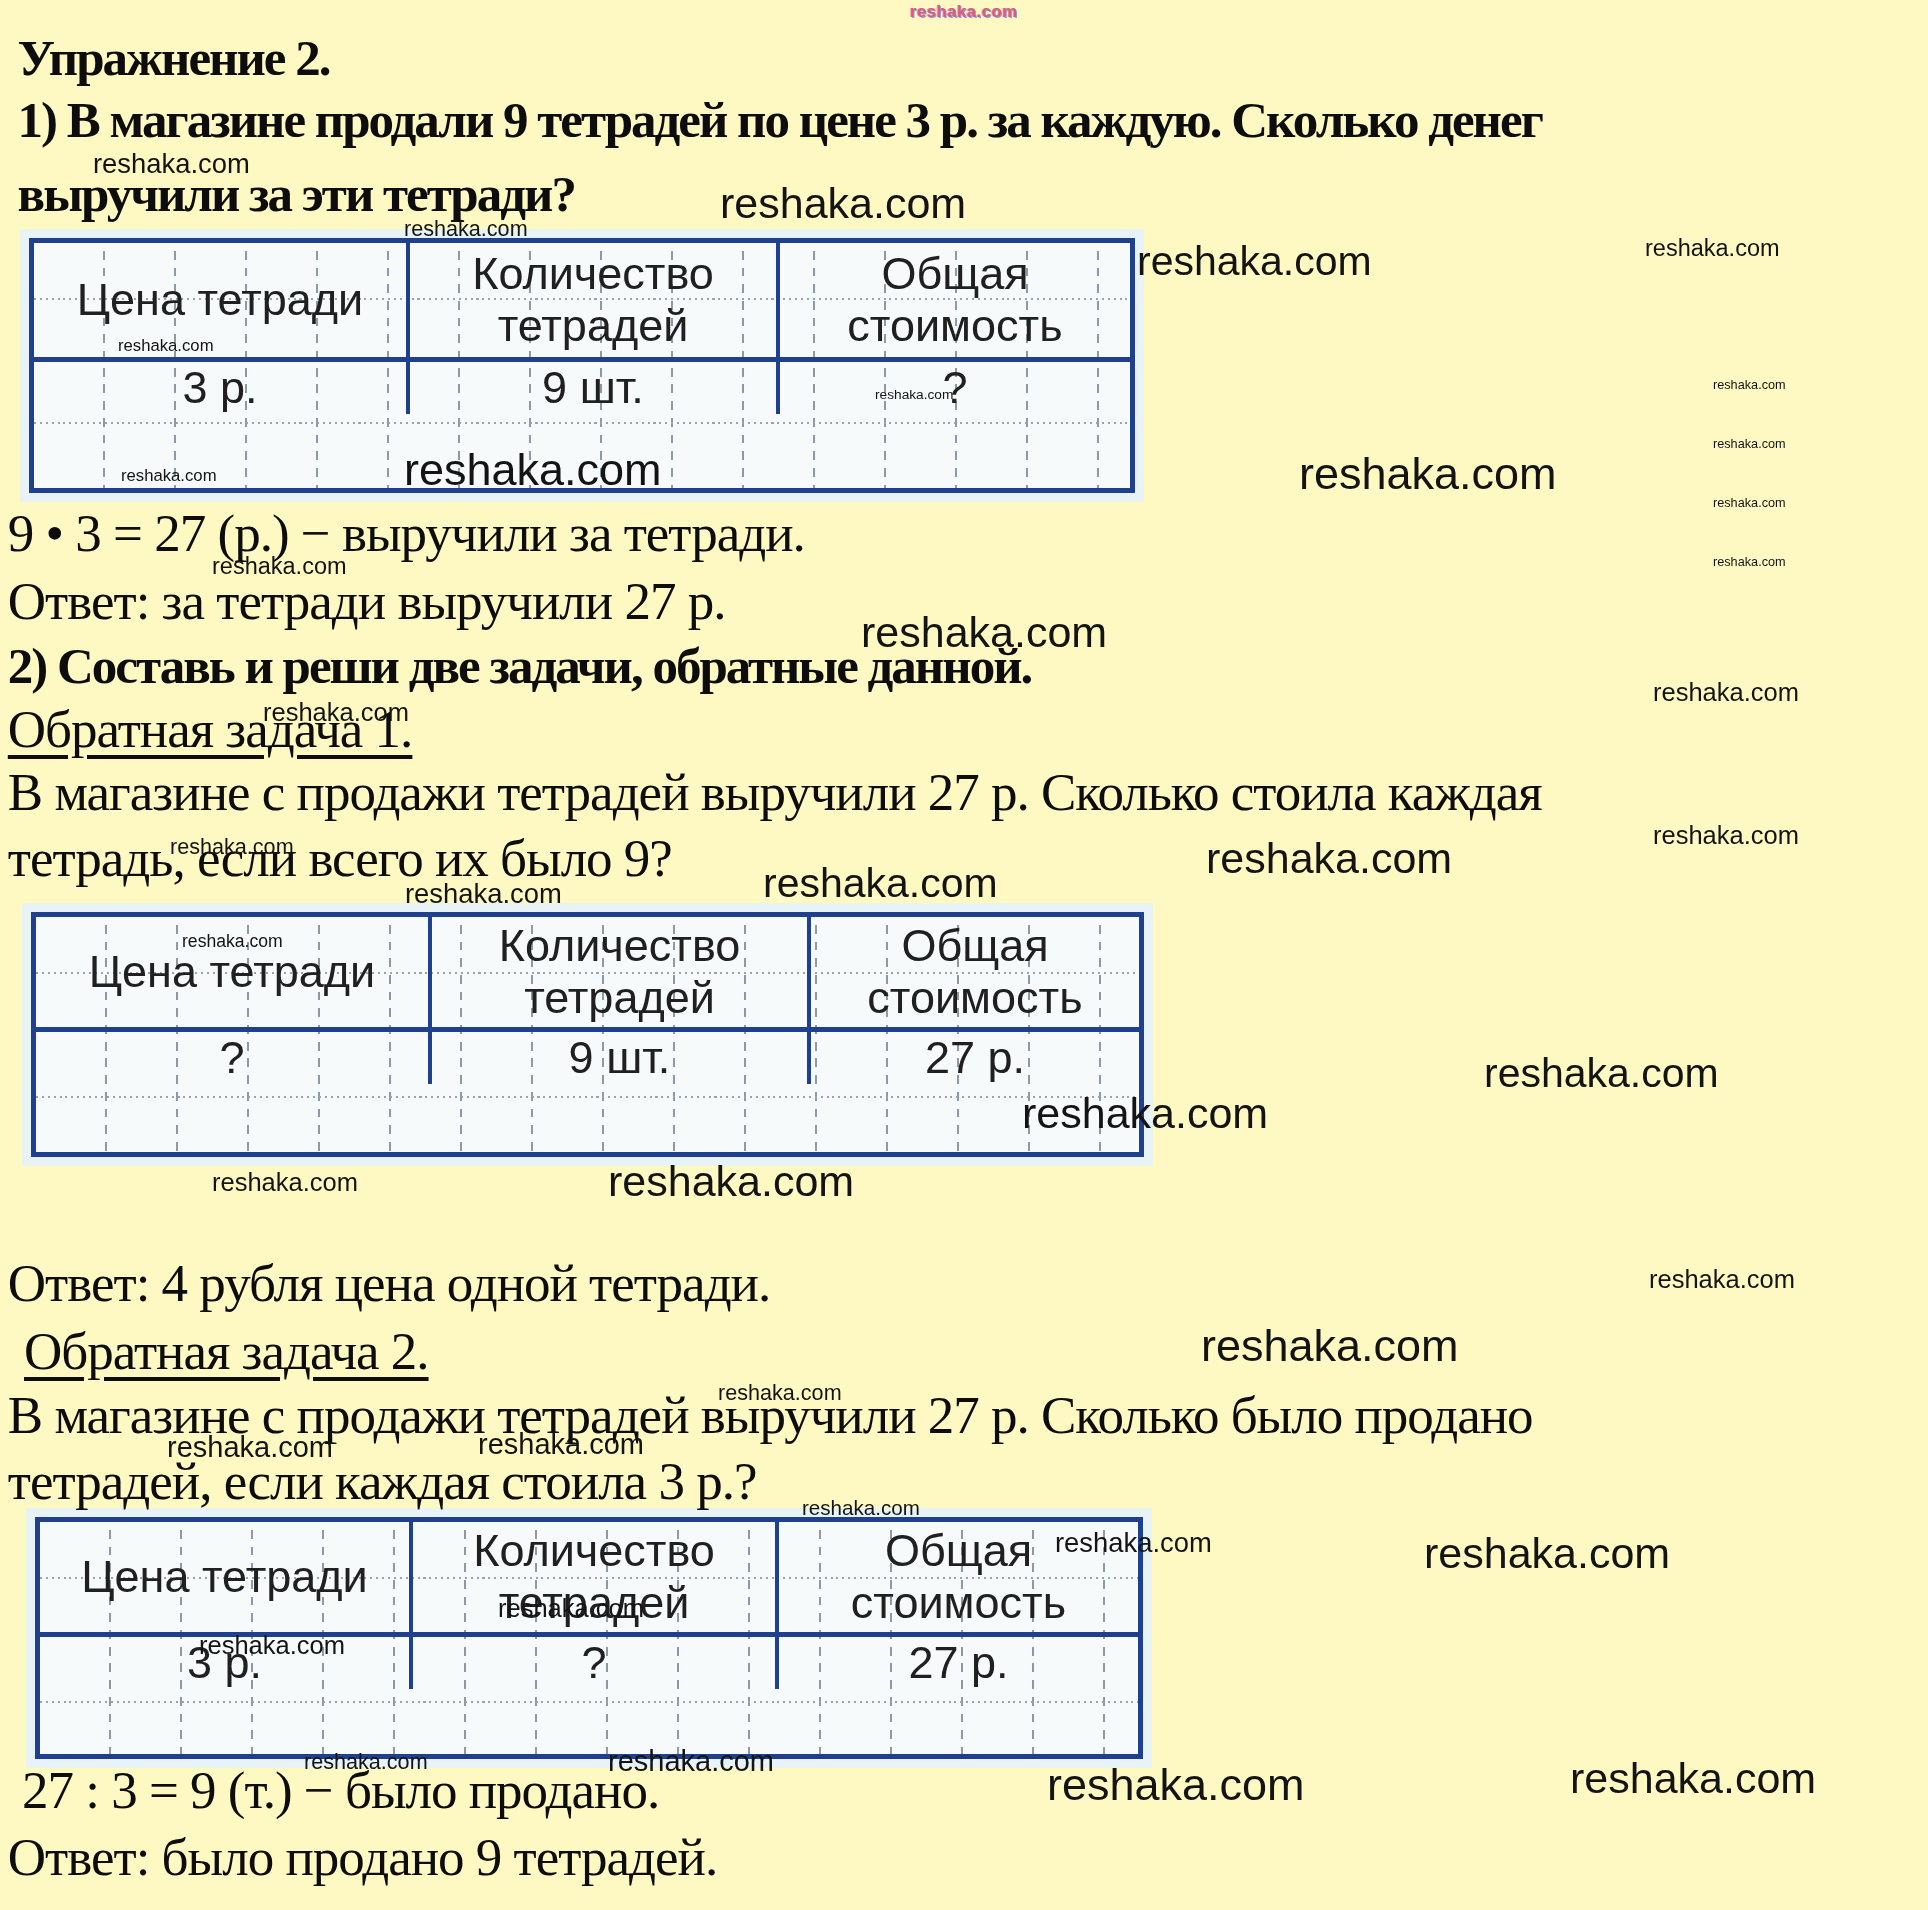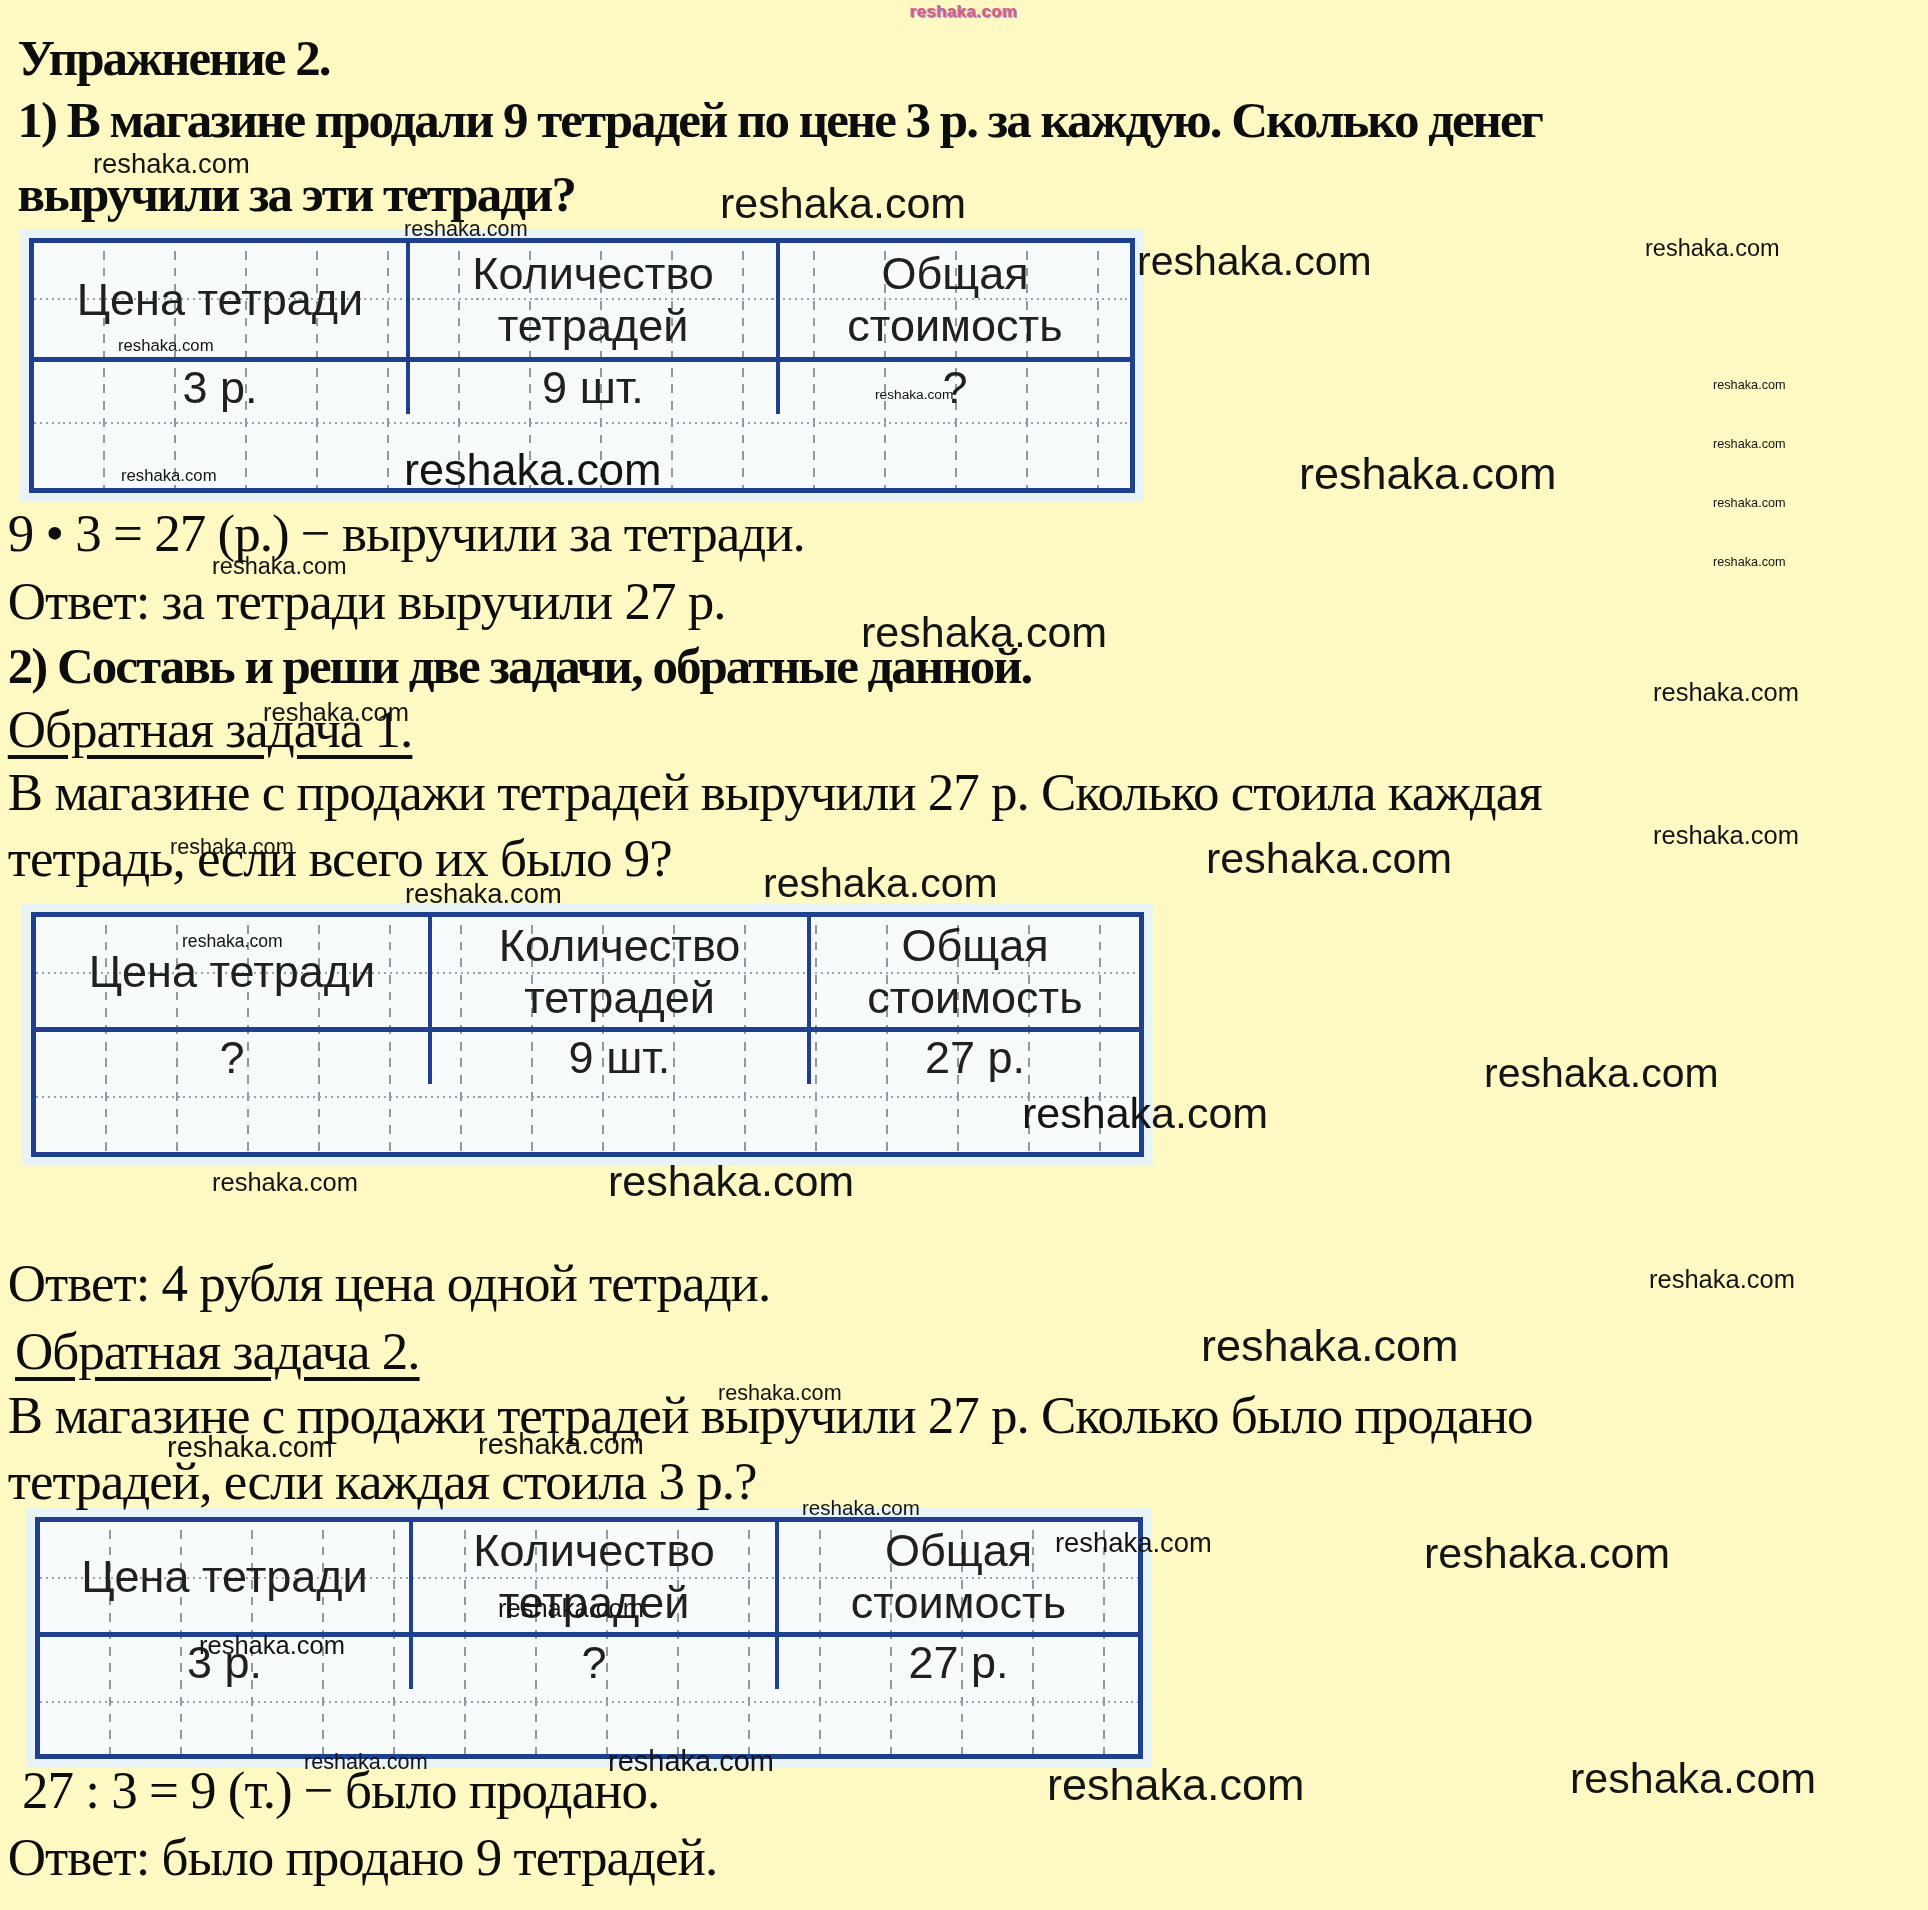--- a/index.html
+++ b/index.html
@@ -83,21 +83,21 @@
 <div class="line bold" style="left: 17.6px; top: 33px;">Упражнение 2.</div>
     <div class="line bold" style="left: 17.6px; top: 95px;">1) В магазине продали 9 тетрадей по цене 3 р. за каждую. Сколько денег</div>
     <div class="line bold" style="left: 17.6px; top: 169px;">выручили за эти тетради?</div>
     <div class="line" style="left: 7.8px; top: 507px;">9 • 3 = 27 (р.) − выручили за тетради.</div>
     <div class="line" style="left: 7.8px; top: 575px;">Ответ: за тетради выручили 27 р.</div>
     <div class="line bold" style="left: 7.8px; top: 641px;">2) Составь и реши две задачи, обратные данной.</div>
     <div class="line u" style="left: 7.8px; top: 703px;">Обратная задача 1.</div>
     <div class="line" style="left: 7.8px; top: 766px;">В магазине с продажи тетрадей выручили 27 р. Сколько стоила каждая</div>
     <div class="line" style="left: 7.8px; top: 832px;">тетрадь, если всего их было 9?</div>
     <div class="line" style="left: 7.8px; top: 1257px;">Ответ: 4 рубля цена одной тетради.</div>
-    <div class="line u" style="left: 15px; top: 1325px;">Обратная задача 2.</div>
+    <div class="line u" style="left: 24px; top: 1325px;">Обратная задача 2.</div>
     <div class="line" style="left: 7.8px; top: 1389px;">В магазине с продажи тетрадей выручили 27 р. Сколько было продано</div>
     <div class="line" style="left: 7.8px; top: 1455px;">тетрадей, если каждая стоила 3 р.?</div>
     <div class="line" style="left: 22px; top: 1764px; text-align: right;">27 : 3 = 9 (т.) − было продано.</div>
     <div class="line" style="left: 7.8px; top: 1831px;">Ответ: было продано 9 тетрадей.</div>
     <span class="wm" style="left: 93px; top: 150px; font-size: 27.4px;">reshaka.com</span>
     <span class="wm" style="left: 720px; top: 182px; font-size: 43px;">reshaka.com</span>
     <span class="wm" style="left: 1137px; top: 241px; font-size: 41px;">reshaka.com</span>
     <span class="wm" style="left: 1645px; top: 237px; font-size: 23.5px;">reshaka.com</span>
     <span class="wm" style="left: 404px; top: 218px; font-size: 21.6px;">reshaka.com</span>
     <span class="wm" style="left: 118px; top: 338px; font-size: 16.7px;">reshaka.com</span>

